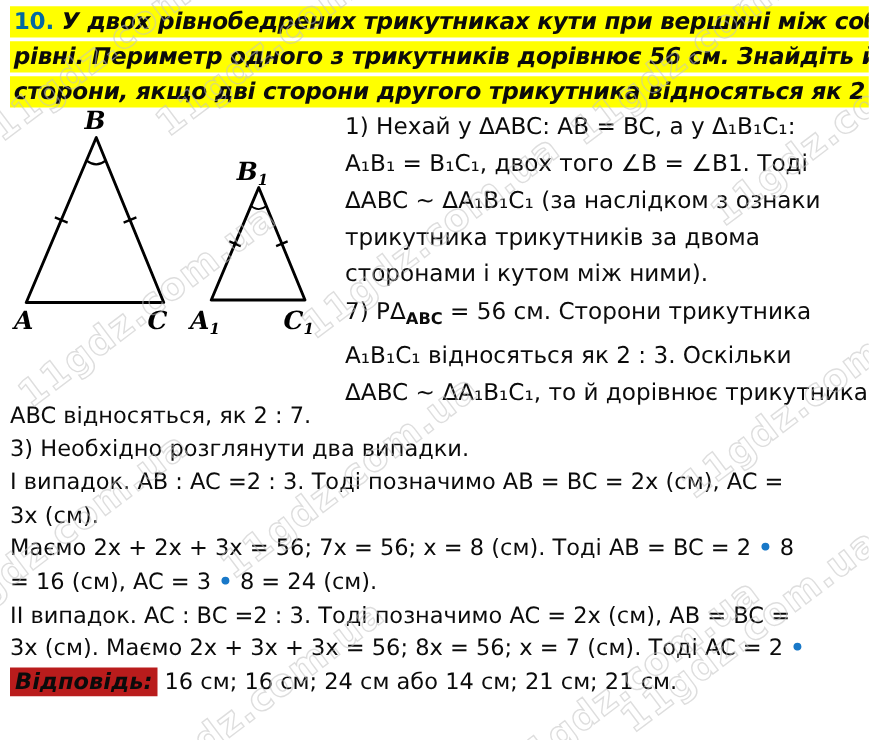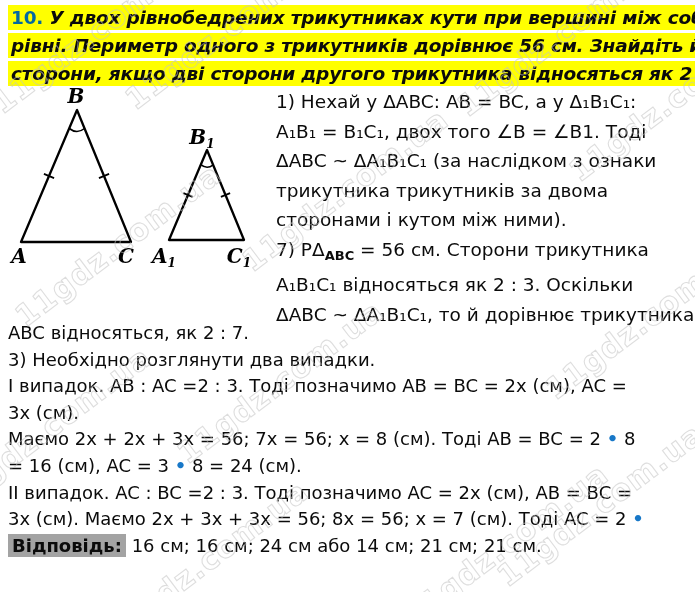--- a/index.html
+++ b/index.html
@@ -25,21 +25,21 @@
   .fig-label{font-family:"DejaVu Serif",serif;font-style:italic;font-weight:bold;font-size:20px;fill:#000;}
   .fig-sub{font-size:12px;}
   
   .rightcol{position:absolute;left:276px;top:87px;z-index:2;font-size:18.5px;line-height:29.5px;}
   .r-line{white-space:nowrap;}
   .subABC{font-size:13px;font-weight:bold;vertical-align:-4px;letter-spacing:0;}
   
   .fullcol{position:absolute;left:8px;top:320px;z-index:2;font-size:18px;line-height:26.6px;}
   .f-line{white-space:nowrap;}
   .dot{color:#1878c8;font-weight:bold;}
-  .ans-label{background:#a3a3a3;font-weight:bold;padding:1px 4px;}
+  .ans-label{background:#b91c1c;font-weight:bold;font-style:italic;padding:1px 4px;}
 </style>
 </head>
 <body>
 
 <div id="page">
 
   <span class="wm" style="left:95px;top:32px">11gdz.com.ua</span>
   <span class="wm" style="left:228px;top:28px">11gdz.com.ua</span>
   <span class="wm" style="left:560px;top:35px">11gdz.com.ua</span>
   <span class="wm" style="left:672px;top:100px">11gdz.com.ua</span>

